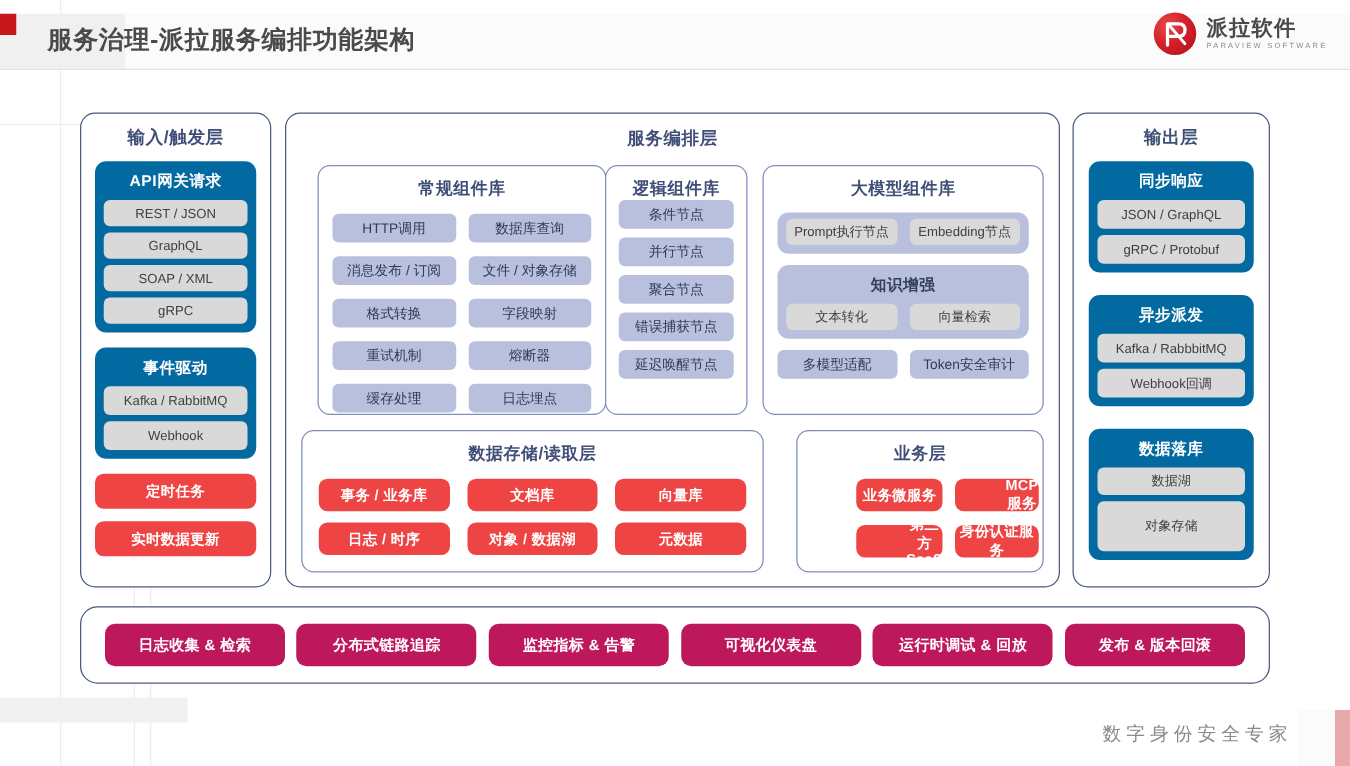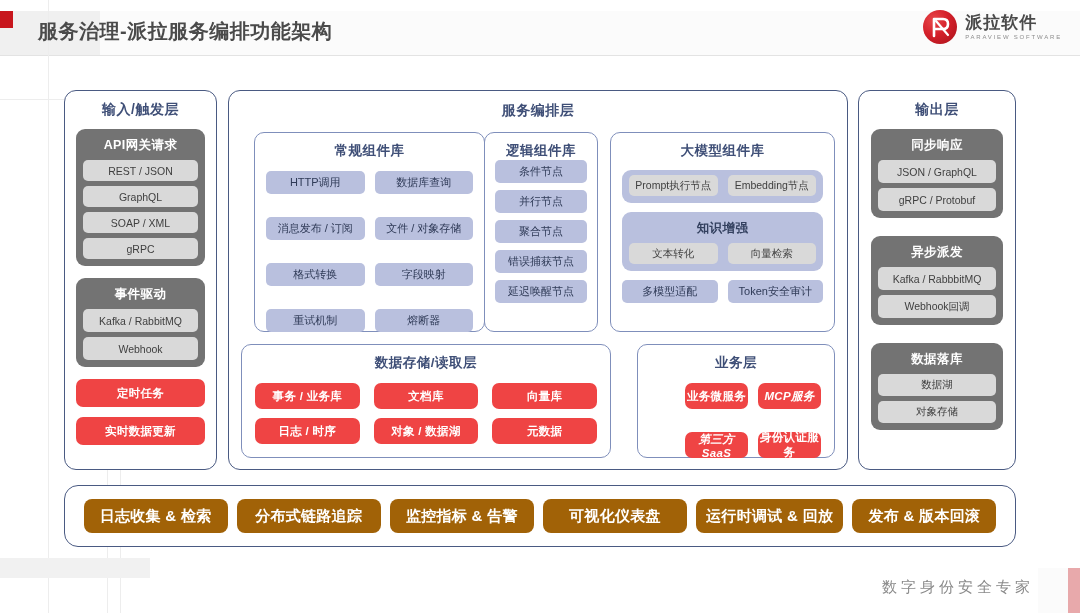--- a/index.html
+++ b/index.html
@@ -54,21 +54,21 @@
     box-sizing:border-box;
   }
   .panel-title{
     text-align:center;font-weight:bold;color:#3f4f77;
     font-size:13.5px;letter-spacing:.5px;
   }
   .panel-title.big{font-size:14px;}
 
   
   .group-blue{
-    background:#737373;border-radius:9px;box-sizing:border-box;
+    background:#0369a1;border-radius:9px;box-sizing:border-box;
     padding:5px 7px 7px;
   }
   .group-blue .grp-title{
     text-align:center;color:#ffffff;font-weight:bold;font-size:12.5px;
     margin:3px 0 6px;letter-spacing:.4px;
   }
   
   .group-lav{
     background:#b9c0de;border-radius:9px;box-sizing:border-box;padding:5px 7px 7px;
   }
@@ -86,35 +86,35 @@
   .chip-lav{
     background:#b9c0de;border-radius:5px;color:#2f3a57;font-size:11px;
     display:flex;align-items:center;justify-content:center;text-align:center;
     height:23px;box-sizing:border-box;
   }
   .chip-blue{
     background:#ef4444;border-radius:7px;color:#ffffff;font-size:11.5px;font-weight:bold;
     display:flex;align-items:center;justify-content:center;text-align:center;
     height:26px;box-sizing:border-box;letter-spacing:.3px;
   }
-  .chip-blue.italic{font-style:italic;}
-
-  .grid2{display:grid;grid-template-columns:1fr 1fr;gap:23px 10px;}
+  .chip-blue.italic{padding-left:40px;}
+
+  .grid2{display:grid;grid-template-columns:1fr 1fr;gap:11px 10px;}
   .grid3{display:grid;grid-template-columns:1fr 1fr 1fr;gap:9px 14px;}
   .stack{display:flex;flex-direction:column;gap:7px;}
 
   
   .ops-bar{
     position:absolute;left:64px;top:415px;width:952px;height:62px;
     border:1.4px solid #4a5a82;border-radius:14px;background:#ffffff;
     display:flex;align-items:center;justify-content:space-around;padding:0 14px;
     box-sizing:border-box;
   }
   .ops-chip{
-    background:#a16207;color:#fff;font-weight:bold;font-size:15px;
+    background:#be185d;color:#fff;font-weight:bold;font-size:12px;
     border-radius:8px;height:34px;min-width:124px;padding:0 10px;
     display:flex;align-items:center;justify-content:center;text-align:center;
     letter-spacing:.3px;
   }
   .footer-text{
     position:absolute;right:46px;top:578px;font-size:15px;color:#8a8a8a;letter-spacing:4px;
   }
 </style>
 </head>
 <body>
@@ -257,21 +257,21 @@
 
     <div class="group-blue" style="margin-top:18px;">
       <div class="grp-title">异步派发</div>
       <div class="chip-gray" style="height:23px">Kafka / RabbbitMQ</div>
       <div class="chip-gray" style="height:23px;margin-bottom:0">Webhook回调</div>
     </div>
 
     <div class="group-blue" style="margin-top:18px;">
       <div class="grp-title">数据落库</div>
       <div class="chip-gray" style="height:22px">数据湖</div>
-      <div class="chip-gray" style="height:22px;margin-bottom:0">对象存储</div>
+      <div class="chip-gray" style="height:40px;margin-bottom:0">对象存储</div>
     </div>
   </div>
 
   <div class="ops-bar">
     <div class="ops-chip">日志收集 &amp; 检索</div>
     <div class="ops-chip">分布式链路追踪</div>
     <div class="ops-chip">监控指标 &amp; 告警</div>
     <div class="ops-chip">可视化仪表盘</div>
     <div class="ops-chip">运行时调试 &amp; 回放</div>
     <div class="ops-chip">发布 &amp; 版本回滚</div>

